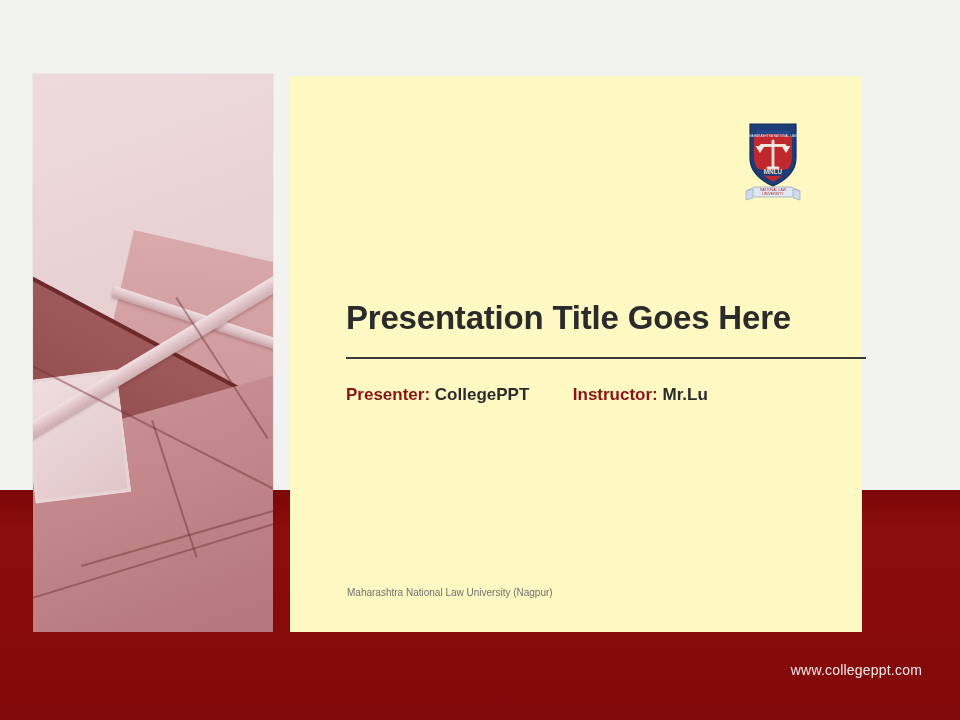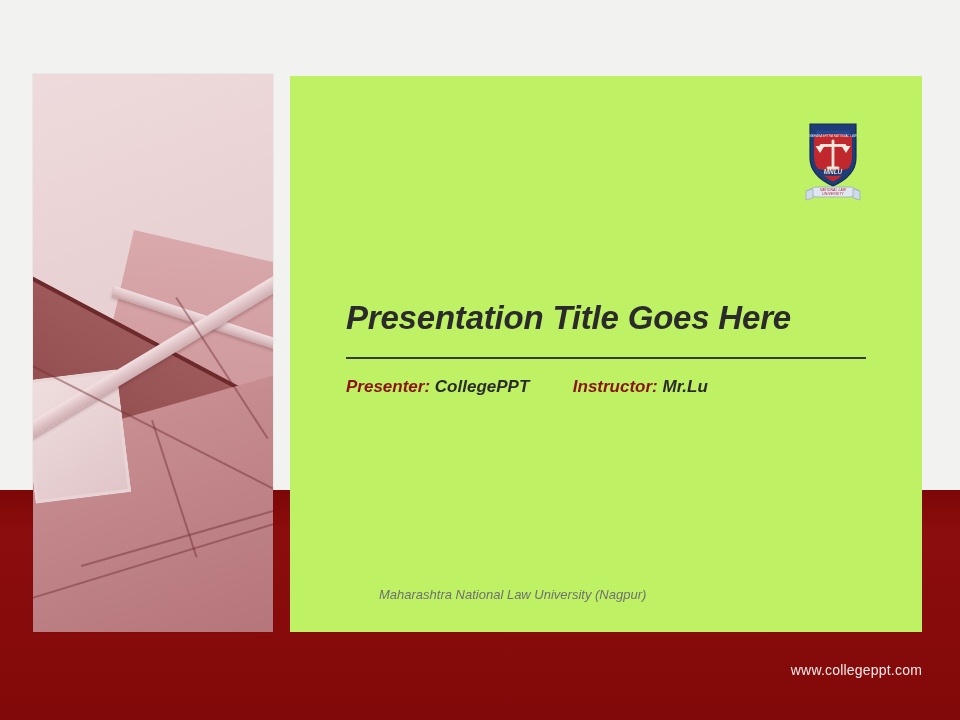--- a/index.html
+++ b/index.html
@@ -83,50 +83,49 @@
   .seam { position:absolute; background:rgba(110,45,48,.45); }
   .seam.s1 { left:-10%; top:50%; width:130%; height:2px; transform:rotate(27deg); transform-origin:0 0; }
   .seam.s2 { left:20%; top:88%; width:130%; height:2px; transform:rotate(-16deg); transform-origin:0 0; }
   .seam.s3 { left:-25%; top:97%; width:150%; height:2px; transform:rotate(-17deg); transform-origin:0 0; }
   .seam.s4 { left:60%; top:40%; width:70%; height:2px; transform:rotate(57deg); transform-origin:0 0; }
   .seam.s5 { left:50%; top:62%; width:60%; height:2px; transform:rotate(72deg); transform-origin:0 0; }
 
   
   .slide-card {
     position:absolute; left:290px; top:76px;
-    width:632px; height:556px;
-    background:#bef264;
-    font-style:italic;
+    width:572px; height:556px;
+    background:#fef9c3;
   }
 
   
   .logo { position:absolute; right:58px; top:42px; width:62px; height:92px; }
   .logo svg { display:block; width:100%; height:100%; }
 
   
   .title-block { position:absolute; left:56px; top:224px; width:522px; }
   .slide-title {
     font-size:33px; font-weight:bold; color:#2b2b2b;
     letter-spacing:-.2px; line-height:1.1; white-space:nowrap;
   }
   .title-rule {
     margin-top:21px; height:2px; width:520px;
     background:#3a3a3a;
   }
   .meta-row {
-    margin-top:18px; font-size:17px; font-weight:bold;
+    margin-top:26px; font-size:17px; font-weight:bold;
     color:#2b2b2b; white-space:nowrap;
   }
   .meta-label { color:#8b1316; }
   .meta-value { color:#2b2b2b; }
   .meta-gap { display:inline-block; width:34px; }
 
   .org-line {
     position:absolute; left:57px; top:511px;
-    font-size:13px; color:#6f6f6f; white-space:nowrap;margin-left:32px;
+    font-size:10px; color:#6f6f6f; white-space:nowrap;
   }
 </style>
 </head>
 <body>
 
 <div id="stage">
 
   <div class="red-band">
     <div class="site-url">www.collegeppt.com</div>
   </div>

